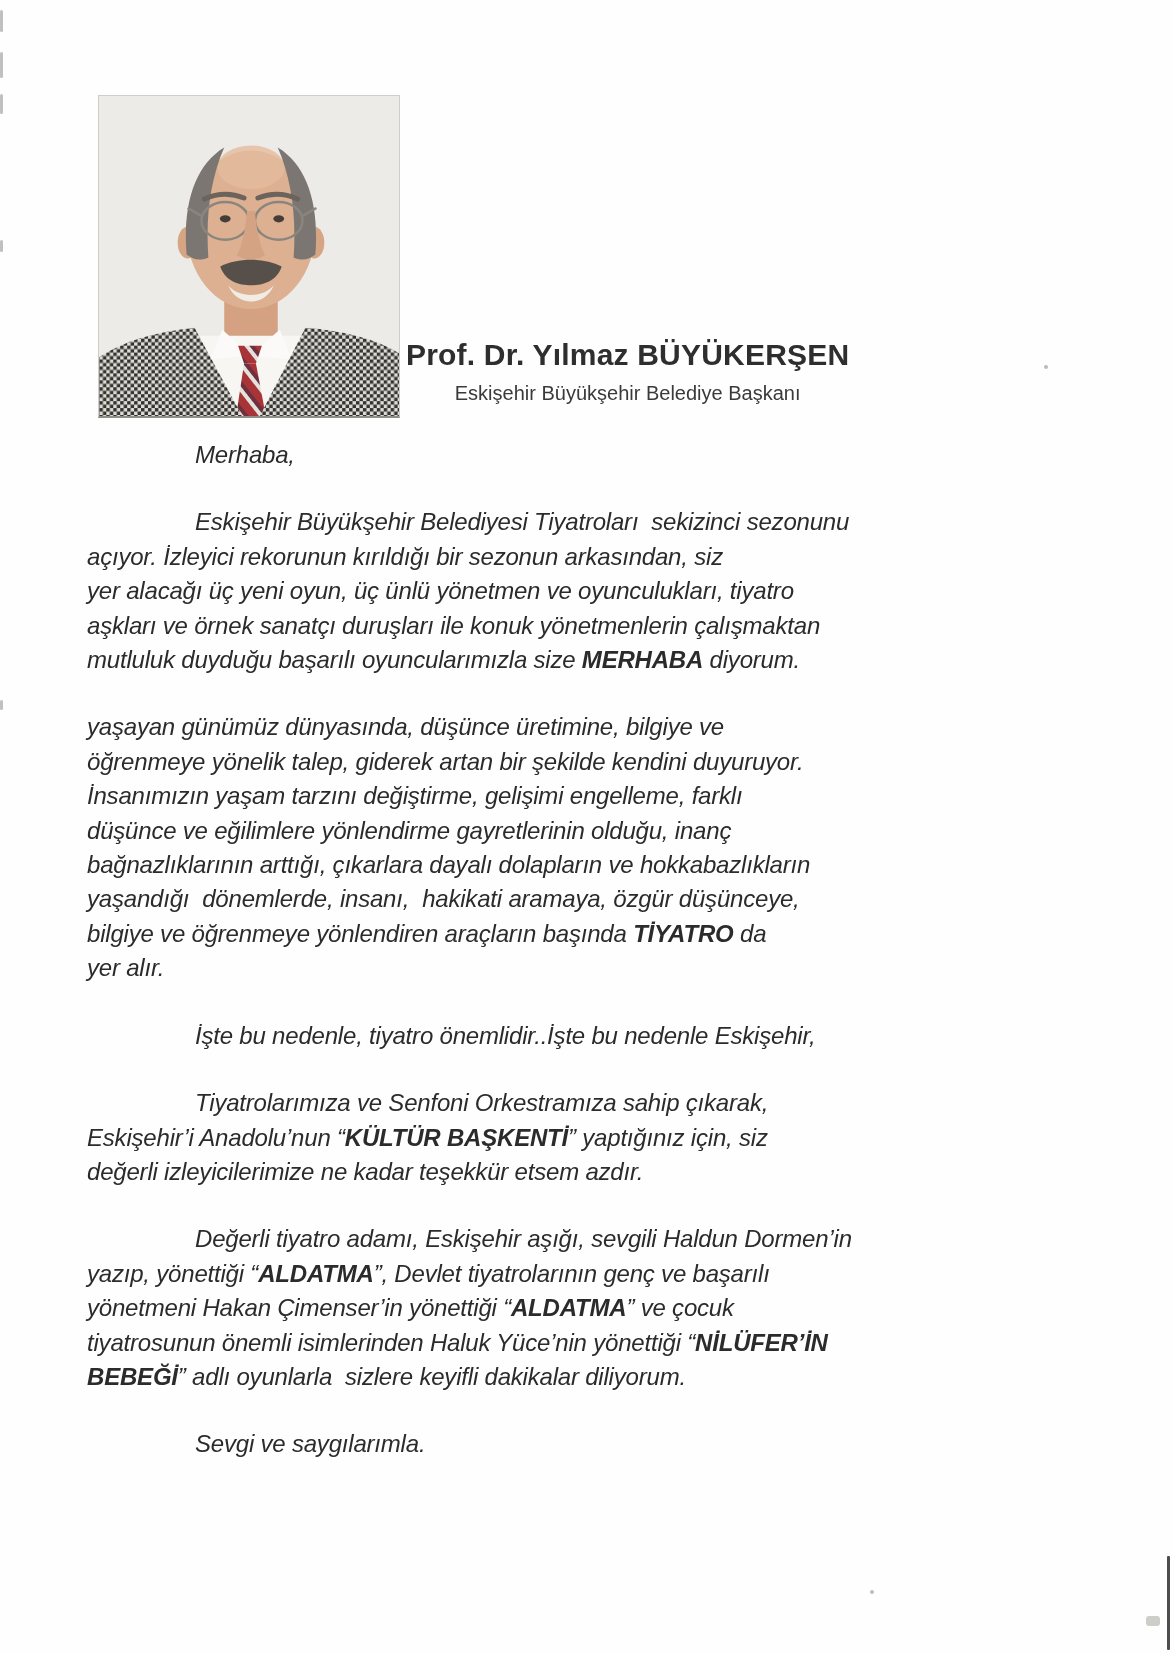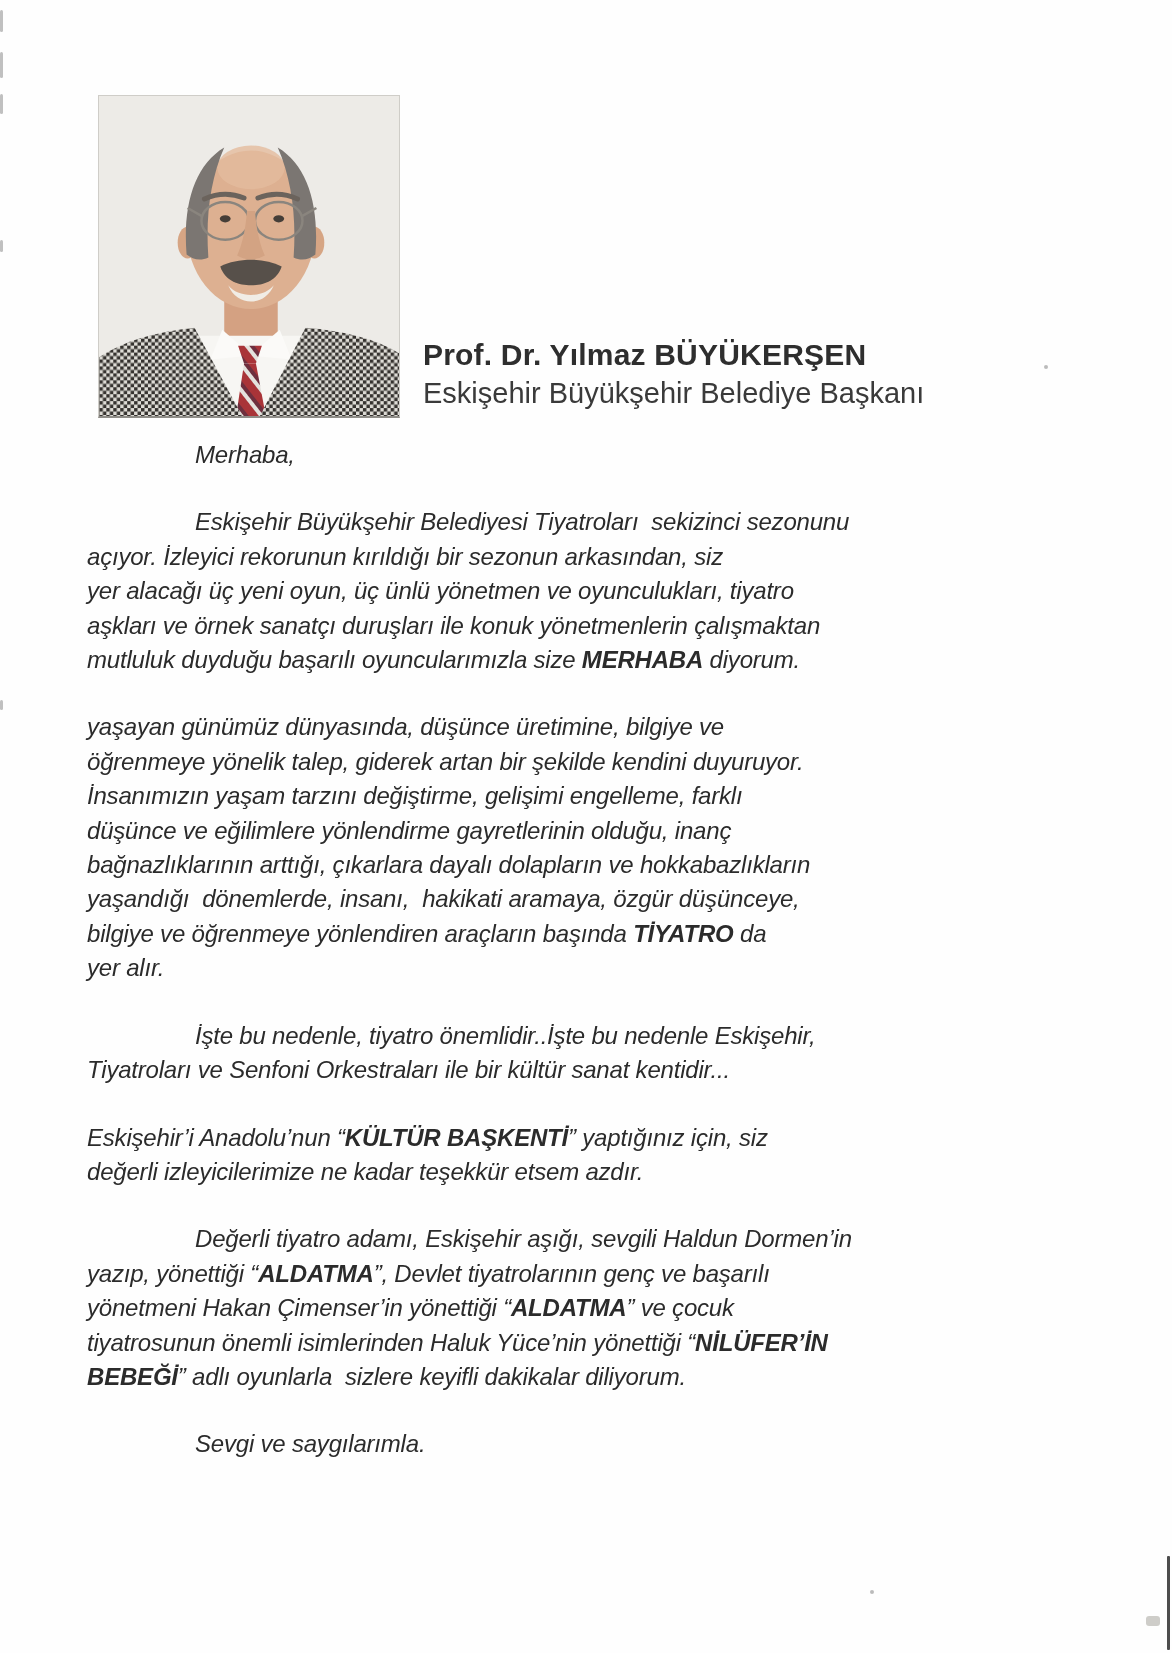--- a/index.html
+++ b/index.html
@@ -23,33 +23,34 @@
     border: 1px solid #cfcdc8;
     border-bottom: 2px solid #8f8d88;
     box-sizing: border-box;
     background: #edebe7;
   }
   .photo svg { display: block; width: 100%; height: 100%; }
 
   
   .header-block {
     position: absolute;
-    left: 423px;
+    left: 406px;
     top: 336px;
     white-space: nowrap;
+    text-align: center;
   }
   .mayor-name {
     font-size: 30px;
     font-weight: 700;
     line-height: 38px;
     letter-spacing: 0.2px;
     color: #2e2e2e;
   }
   .mayor-title {
-    font-size: 29px;
+    font-size: 20px;
     font-weight: 400;
     line-height: 38px;
     color: #3a3a3a;
   }
 
   
   .letter {
     position: absolute;
     left: 87px;
     top: 438px;
@@ -176,23 +177,23 @@
           <div class="line"><span>öğrenmeye yönelik talep, giderek artan bir şekilde kendini duyuruyor.</span></div>
           <div class="line"><span>İnsanımızın yaşam tarzını değiştirme, gelişimi engelleme, farklı</span></div>
           <div class="line"><span>düşünce ve eğilimlere yönlendirme gayretlerinin olduğu, inanç</span></div>
           <div class="line"><span>bağnazlıklarının arttığı, çıkarlara dayalı dolapların ve hokkabazlıkların</span></div>
           <div class="line"><span>yaşandığı  dönemlerde, insanı,  hakikati aramaya, özgür düşünceye,</span></div>
           <div class="line"><span>bilgiye ve öğrenmeye yönlendiren araçların başında </span><span class="b">TİYATRO</span><span> da</span></div>
           <div class="line"><span>yer alır.</span></div>
         </div>
         <div class="para">
           <div class="line indent"><span>İşte bu nedenle, tiyatro önemlidir..İşte bu nedenle Eskişehir,</span></div>
-          <div class="line"><span>Tiyatroları ve Senfoni Orkestraları ile bir kültür sanat kentidir...</span></div>
-        </div>
-        <div class="para">
+        </div>
+        <div class="para">
+          <div class="line indent"><span>Tiyatrolarımıza ve Senfoni Orkestramıza sahip çıkarak,</span></div>
           <div class="line"><span>Eskişehir’i Anadolu’nun “</span><span class="b">KÜLTÜR BAŞKENTİ</span><span>” yaptığınız için, siz</span></div>
           <div class="line"><span>değerli izleyicilerimize ne kadar teşekkür etsem azdır.</span></div>
         </div>
         <div class="para">
           <div class="line indent"><span>Değerli tiyatro adamı, Eskişehir aşığı, sevgili Haldun Dormen’in</span></div>
           <div class="line"><span>yazıp, yönettiği “</span><span class="b">ALDATMA</span><span>”, Devlet tiyatrolarının genç ve başarılı</span></div>
           <div class="line"><span>yönetmeni Hakan Çimenser’in yönettiği “</span><span class="b">ALDATMA</span><span>” ve çocuk</span></div>
           <div class="line"><span>tiyatrosunun önemli isimlerinden Haluk Yüce’nin yönettiği “</span><span class="b">NİLÜFER’İN</span></div>
           <div class="line"><span class="b">BEBEĞİ</span><span>” adlı oyunlarla  sizlere keyifli dakikalar diliyorum.</span></div>
         </div>

